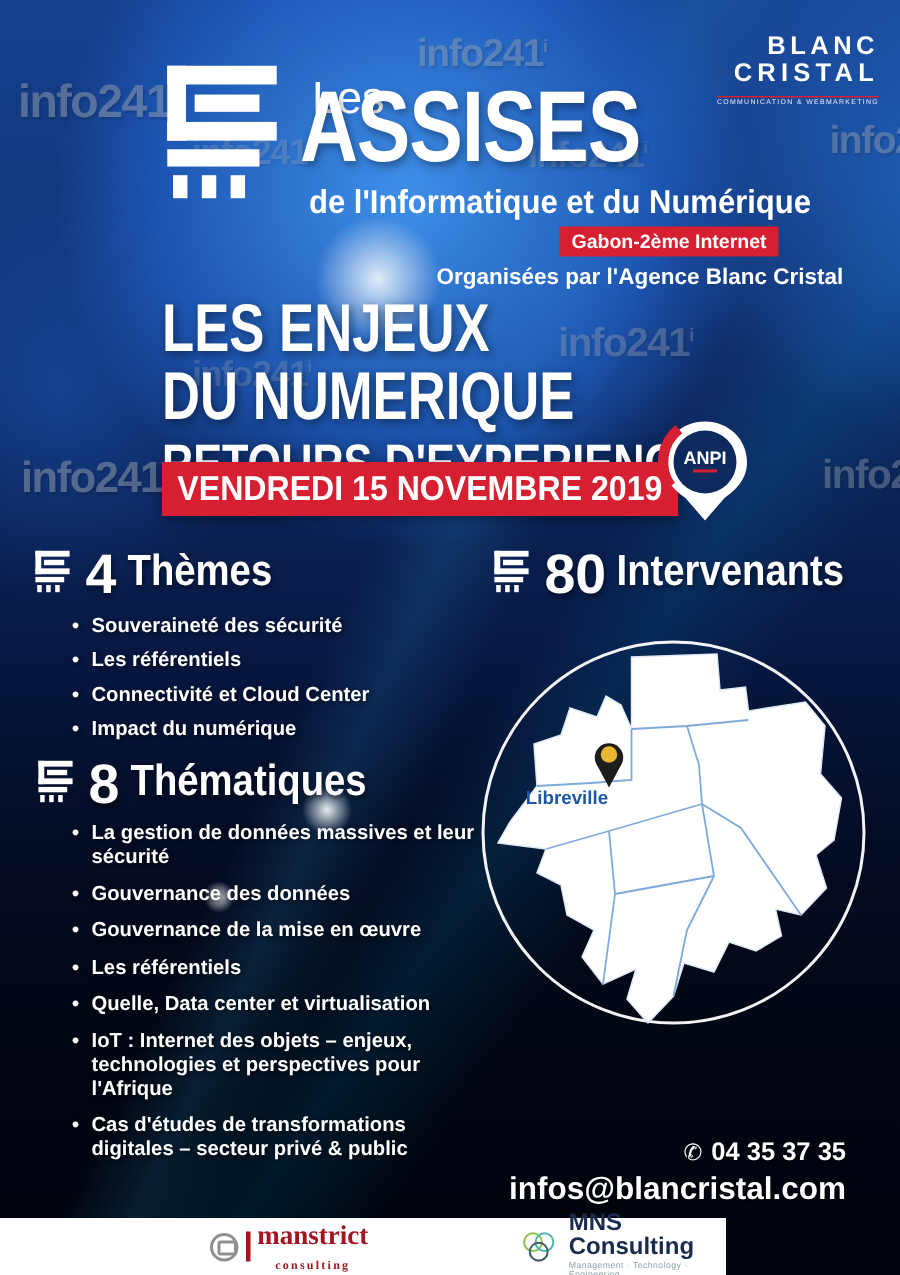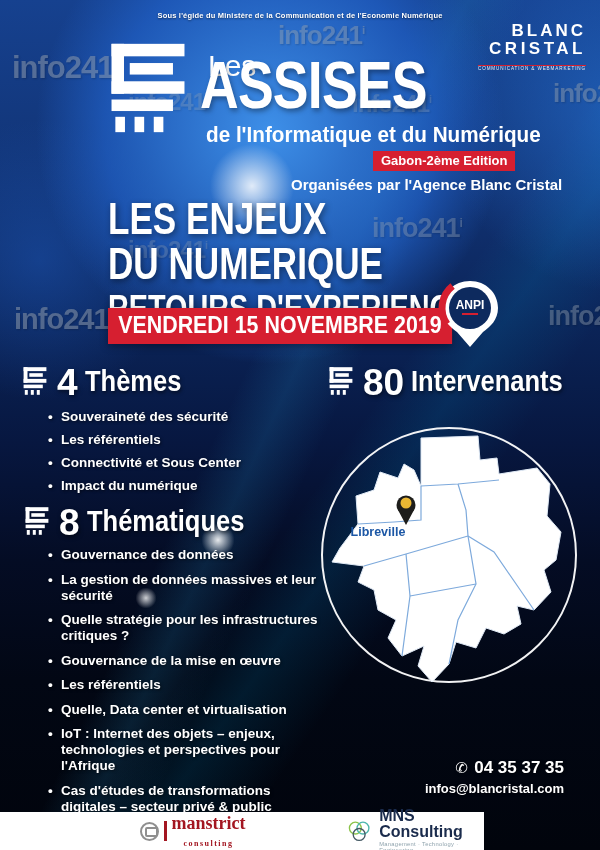--- a/index.html
+++ b/index.html
@@ -45,21 +45,21 @@
   ul.bullets li{position:relative;padding-left:13px;}
   ul.bullets li::before{content:"•";position:absolute;left:0;top:0;}
   .bullets-themes{left:48px;top:408px;width:200px;font-size:13.5px;line-height:17px;}
   .bullets-themes li{margin-bottom:6px;}
   .bullets-thematiques{left:48px;top:547px;width:278px;font-size:13.5px;line-height:16px;}
   .bullets-thematiques li{margin-bottom:8.5px;}
   .map-wrap{position:absolute;left:318px;top:424px;width:262px;height:262px;}
   .contact{position:absolute;right:36px;top:758px;text-align:right;font-weight:bold;text-shadow:1px 1px 3px rgba(0,0,0,.6);}
   .contact .phone{font-size:17px;display:flex;align-items:center;justify-content:flex-end;gap:6px;}
   .contact .phone .ph-ic{font-family:"DejaVu Sans",sans-serif;font-size:15px;font-weight:normal;}
-  .contact .email{font-size:13px;margin-top:3px;}
+  .contact .email{font-size:21px;margin-top:3px;}
   .footer{position:absolute;left:0;bottom:0;width:484px;height:38px;background:#fff;display:flex;align-items:center;}
   .manstrict{position:absolute;left:140px;display:flex;align-items:center;gap:5px;}
   .man-ic{width:15px;height:15px;border:2px solid #8f8f8f;border-radius:50%;position:relative;}
   .man-ic::after{content:"";position:absolute;left:3px;top:3px;width:9px;height:6px;border:2px solid #8f8f8f;border-radius:2px;}
   .man-bar{width:2.5px;height:20px;background:#a31621;}
   .man-txt{text-align:center;color:#a31621;font-family:"Liberation Serif",serif;line-height:1;}
   .man-name{font-size:18px;font-weight:bold;}
   .man-sub{font-size:8px;letter-spacing:1.5px;font-weight:bold;margin-top:8px;}
   .mns{position:absolute;left:346px;display:flex;align-items:center;gap:6px;}
   .mns-txt{line-height:1;}
@@ -75,21 +75,20 @@
   <span class="wm" style="left:12px;top:50px;font-size:31px;opacity:.5;"><span>info241</span><sup>i</sup></span>
   <span class="wm" style="left:278px;top:20px;font-size:26px;opacity:.45;"><span>info241</span><sup>i</sup></span>
   <span class="wm" style="left:553px;top:78px;font-size:26px;opacity:.45;"><span>info241</span></span>
   <span class="wm" style="left:128px;top:88px;font-size:24px;opacity:.3;"><span>info241</span><sup>i</sup></span>
   <span class="wm" style="left:352px;top:90px;font-size:24px;opacity:.3;"><span>info241</span><sup>i</sup></span>
   <span class="wm" style="left:372px;top:213px;font-size:27px;opacity:.38;"><span>info241</span><sup>i</sup></span>
   <span class="wm" style="left:128px;top:236px;font-size:24px;opacity:.3;"><span>info241</span><sup>i</sup></span>
   <span class="wm" style="left:14px;top:303px;font-size:29px;opacity:.5;"><span>info241</span><sup>i</sup></span>
   <span class="wm" style="left:548px;top:301px;font-size:27px;opacity:.42;"><span>info241</span></span>
 
-  <div class="tagline">Sous l'égide du Ministère de la Communication et de l'Economie Numérique</div>
   <div class="bc-logo">
     <div class="bc1">BLANC</div>
     <div class="bc2">CRISTAL</div>
     <div class="bc3">COMMUNICATION &amp; WEBMARKETING</div>
   </div>
 
   <div class="logo-bars">
     <svg width="96" height="96" viewBox="0 0 100 100">
       <g fill="#ffffff">
         <rect x="12" y="4" width="76" height="13"></rect>
@@ -99,21 +98,21 @@
         <rect x="12" y="62" width="64" height="12"></rect>
         <rect x="16" y="80" width="10" height="16"></rect>
         <rect x="36" y="80" width="10" height="16"></rect>
         <rect x="56" y="80" width="10" height="16"></rect>
       </g>
     </svg>
   </div>
   <div class="title-les">Les</div>
   <div class="title-main">ASSISES</div>
   <div class="title-sub">de l'Informatique et du Numérique</div>
-  <div class="badge">Gabon-2ème Edition</div>
+  <div class="badge">Gabon-2ème Internet</div>
   <div class="organizer"><span>Organisées par l'Agence </span><strong>Blanc Cristal</strong></div>
 
   <div class="hero">
     <div class="h1">LES ENJEUX</div>
     <div class="h1">DU NUMERIQUE</div>
     <div class="h3">RETOURS D'EXPERIENCE</div>
   </div>
   <div class="date-banner">VENDREDI 15 NOVEMBRE 2019</div>
 
   <div class="anpi">
@@ -138,21 +137,21 @@
         <rect x="36" y="80" width="10" height="16"></rect>
           <rect x="56" y="80" width="10" height="16"></rect>
       </g>
     </svg>
     <span class="num">4</span>
     <span class="lbl">Thèmes</span>
   </div>
   <ul class="bullets bullets-themes">
       <li>Souveraineté des sécurité</li>
       <li>Les référentiels</li>
-      <li>Connectivité et Sous Center</li>
+      <li>Connectivité et Cloud Center</li>
       <li>Impact du numérique</li>
     </ul>
 
   <div class="stat stat-intervenants">
     <svg width="30" height="30" viewBox="0 0 100 100">
       <g fill="#ffffff">
         <rect x="12" y="4" width="76" height="13"></rect>
           <rect x="12" y="4" width="13" height="52"></rect>
         <rect x="31" y="24" width="45" height="12"></rect>
           <rect x="12" y="43" width="76" height="13"></rect>
@@ -199,23 +198,22 @@
         <rect x="12" y="62" width="64" height="12"></rect>
           <rect x="16" y="80" width="10" height="16"></rect>
         <rect x="36" y="80" width="10" height="16"></rect>
           <rect x="56" y="80" width="10" height="16"></rect>
       </g>
     </svg>
     <span class="num">8</span>
     <span class="lbl">Thématiques</span>
   </div>
   <ul class="bullets bullets-thematiques">
+      <li>La gestion de données massives et leur sécurité</li>
       <li>Gouvernance des données</li>
-      <li>La gestion de données massives et leur sécurité</li>
-      <li>Quelle stratégie pour les infrastructures critiques ?</li>
       <li>Gouvernance de la mise en œuvre</li>
       <li>Les référentiels</li>
       <li>Quelle, Data center et virtualisation</li>
       <li>IoT : Internet des objets – enjeux, technologies et perspectives pour l'Afrique</li>
       <li>Cas d'études de transformations digitales – secteur privé &amp; public</li>
     </ul>
 
   <div class="contact">
     <div class="phone">
       <span class="ph-ic">✆</span>

